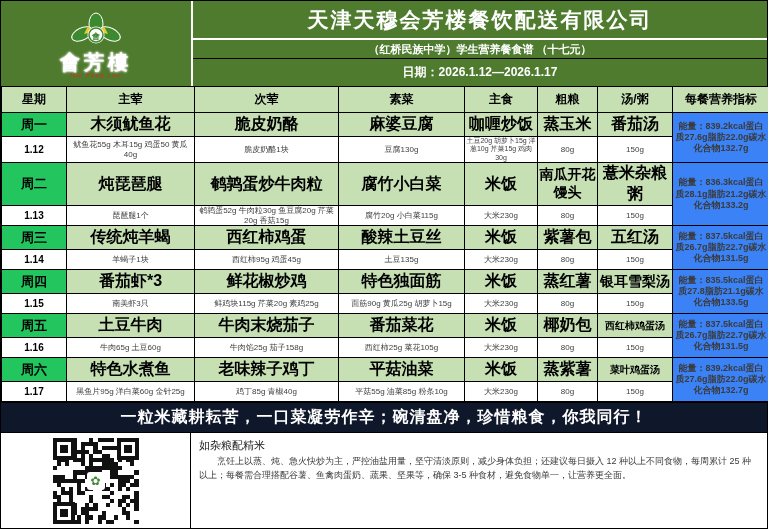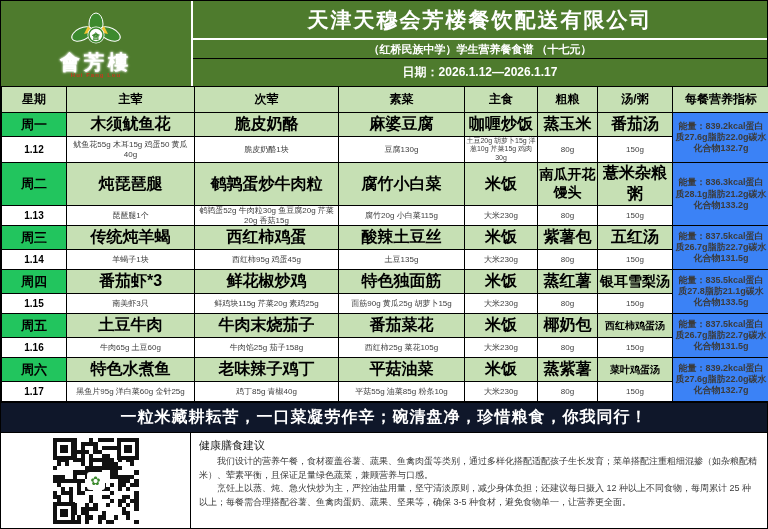--- a/index.html
+++ b/index.html
@@ -676,19 +676,18 @@
             <i></i>
             <i class="on"></i>
           </div>
         <div class="finder f-tl"></div>
         <div class="finder f-tr"></div>
         <div class="finder f-bl"></div>
         <div class="qr-logo">✿</div>
       </div>
     </div>
     <div class="advice">
-      <h3>健康膳食建议</h3>
-      <p>我们设计的营养午餐，食材覆盖谷薯、蔬果、鱼禽肉蛋等类别，通过多样化搭配适配孩子生长发育；菜单搭配注重粗细混掺（如杂粮配精米）、荤素平衡，且保证足量绿色蔬菜，兼顾营养与口感。</p>
+      <h3>如杂粮配精米</h3>
       <p>烹饪上以蒸、炖、急火快炒为主，严控油盐用量，坚守清淡原则，减少身体负担；还建议每日摄入 12 种以上不同食物，每周累计 25 种以上；每餐需合理搭配谷薯、鱼禽肉蛋奶、蔬果、坚果等，确保 3-5 种食材，避免食物单一，让营养更全面。</p>
     </div>
   </div>
 
 </div>
 
 </body></html>

